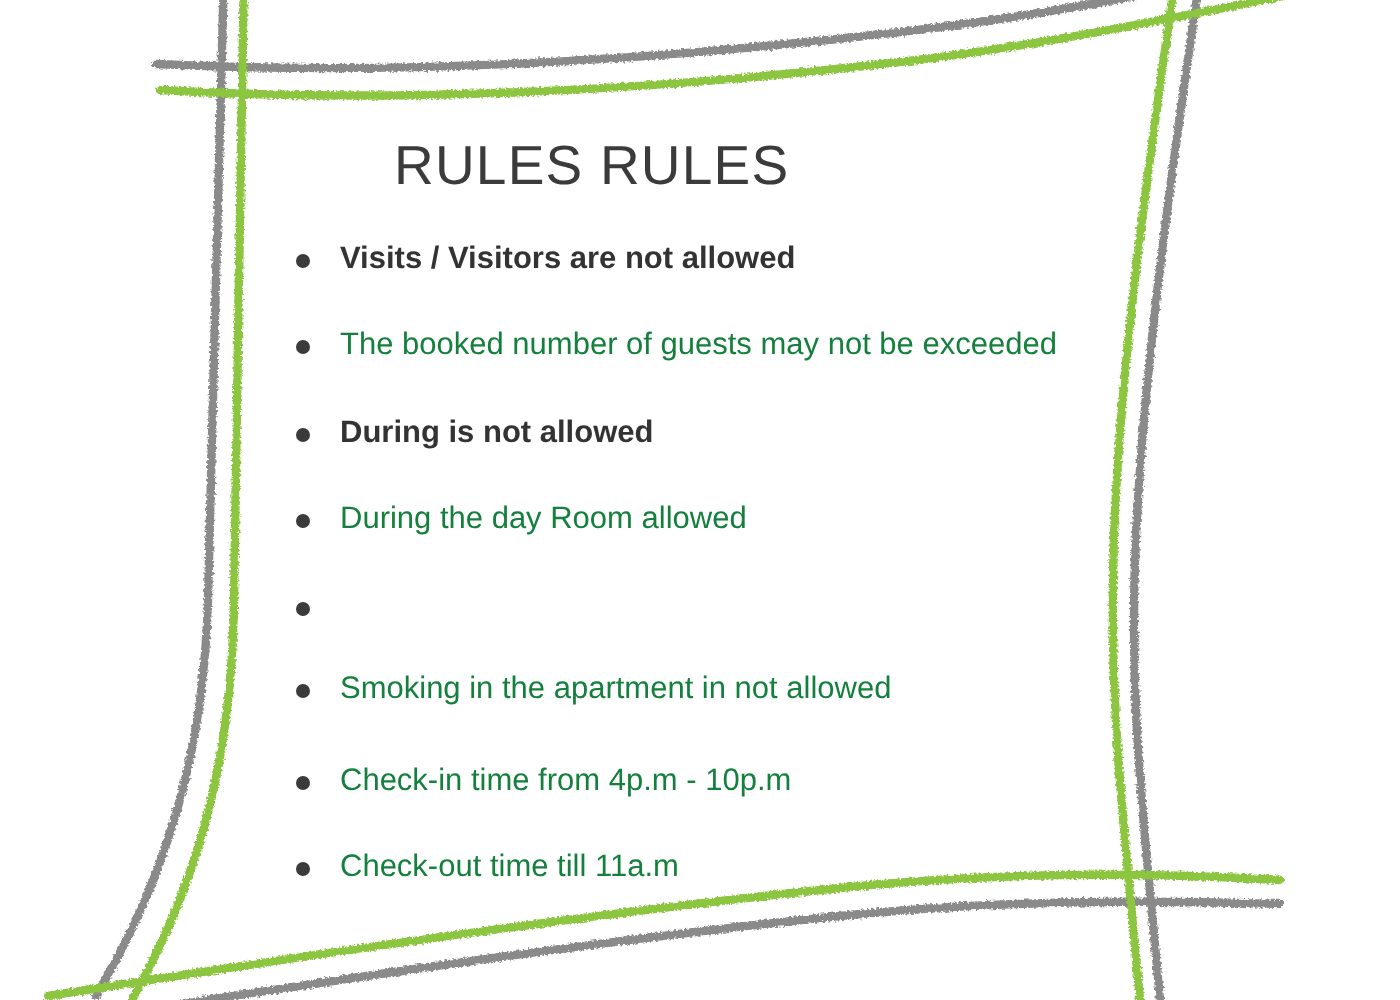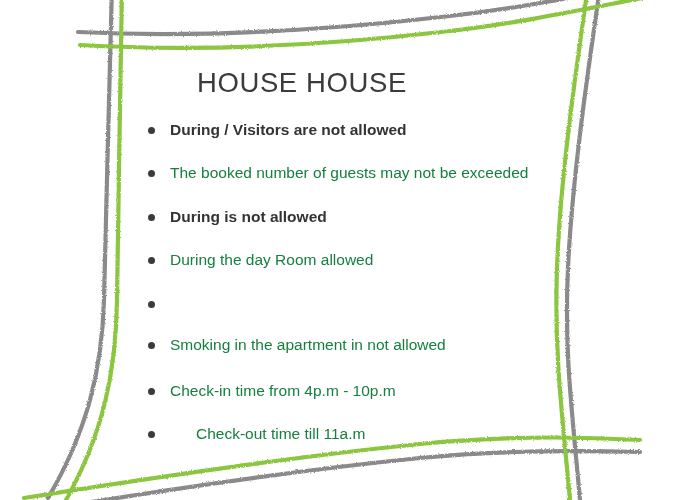--- a/index.html
+++ b/index.html
@@ -101,25 +101,25 @@
 
     <g filter="url(#roughen2)">
       <path d="M 80,45 C 200,52 330,45 450,31 C 520,23 580,10 642,-2" stroke="#8CC63F" stroke-width="4.2" fill="none" stroke-linecap="round"></path>
       <path d="M 122,-14 C 121,80 118,200 117,300 C 116,370 104,432 66,500" stroke="#8CC63F" stroke-width="4.2" fill="none" stroke-linecap="round"></path>
       <path d="M 588,-14 C 576,70 560,180 557,268 C 554,352 562,412 570,500" stroke="#8CC63F" stroke-width="4.2" fill="none" stroke-linecap="round"></path>
       <path d="M 24,498 C 150,478 300,456 420,444 C 500,436 570,436 640,440" stroke="#8CC63F" stroke-width="4.2" fill="none" stroke-linecap="round"></path>
     </g>
   </svg>
 
   <div id="content">
-    <h1 class="page-title">HOUSE HOUSE</h1>
+    <h1 class="page-title">RULES RULES</h1>
     <ul class="rules-list" id="rules-list">
         <li class="rule-item" style="top: 119px;">
           <span class="rule-bullet"></span>
-          <span class="rule-text bold">During / Visitors are not allowed</span>
+          <span class="rule-text bold">Visits / Visitors are not allowed</span>
         </li>
         <li class="rule-item" style="top: 162px;">
           <span class="rule-bullet"></span>
           <span class="rule-text">The booked number of guests may not be exceeded</span>
         </li>
         <li class="rule-item" style="top: 206px;">
           <span class="rule-bullet"></span>
           <span class="rule-text bold">During is not allowed</span>
         </li>
         <li class="rule-item" style="top: 249px;">
@@ -130,20 +130,20 @@
           <span class="rule-bullet"></span>
         </li>
         <li class="rule-item" style="top: 334px; align-items: center;">
           <span class="rule-bullet"></span>
           <span class="rule-text">Smoking in the apartment in not allowed</span>
         </li>
         <li class="rule-item" style="top: 380px;">
           <span class="rule-bullet"></span>
           <span class="rule-text">Check-in time from 4p.m - 10p.m</span>
         </li>
-        <li class="rule-item" style="top: 423px; gap: 26px;">
+        <li class="rule-item" style="top: 423px;">
           <span class="rule-bullet"></span>
           <span class="rule-text">Check-out time till 11a.m</span>
         </li>
       </ul>
   </div>
 
 </div>
 
 </body></html>

